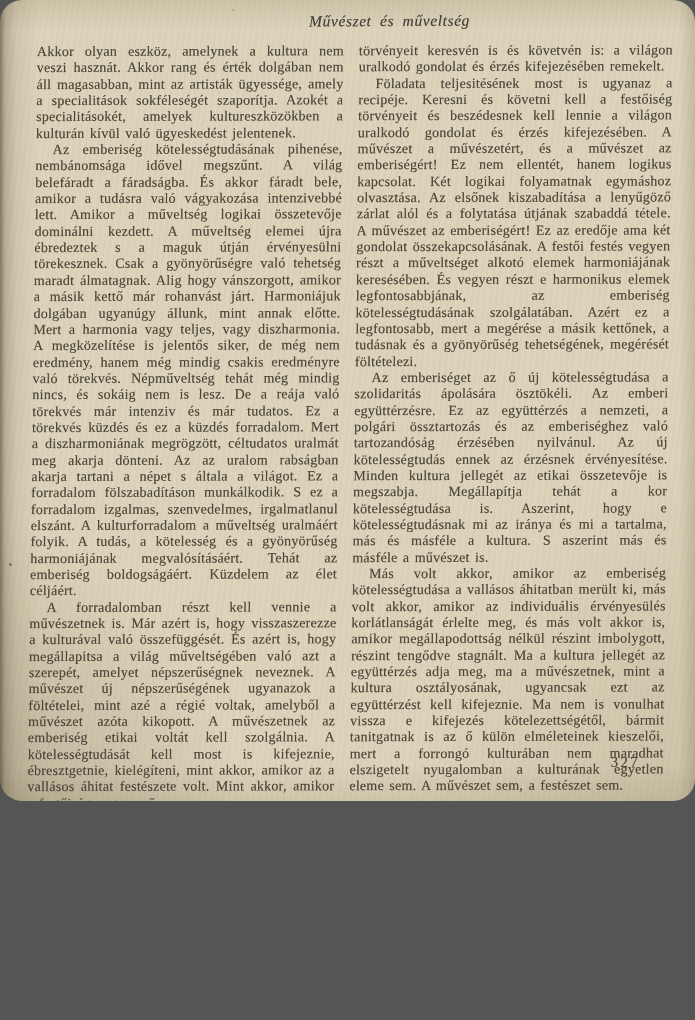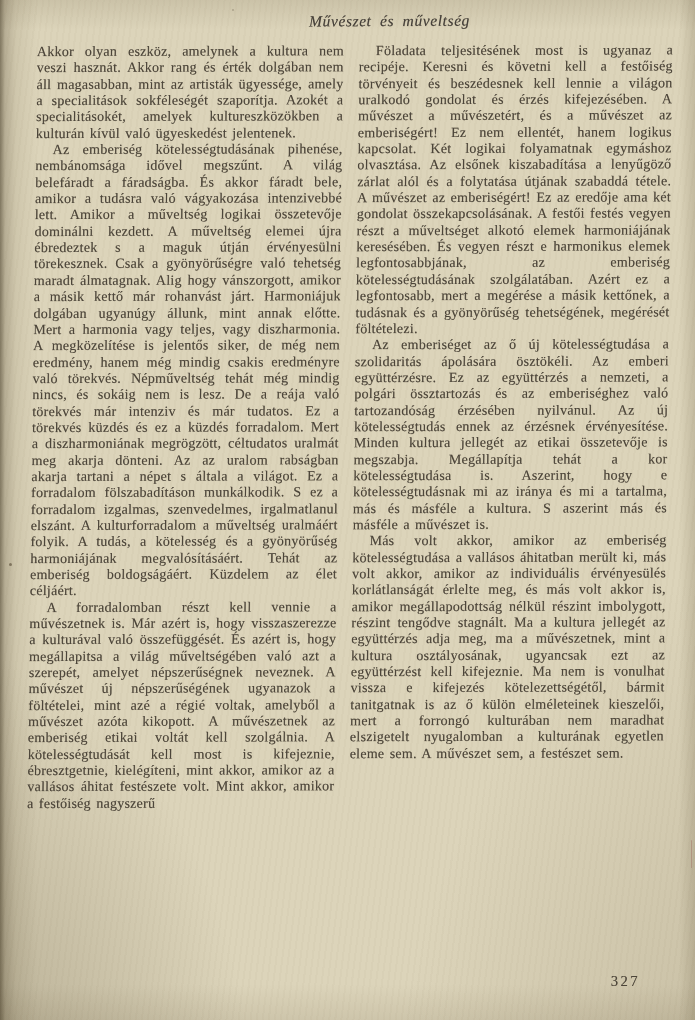--- a/index.html
+++ b/index.html
@@ -2,31 +2,32 @@
 <html lang="hu"><head>
 <meta charset="utf-8">
 <style>
   html,body{margin:0;padding:0;}
   body{
     width:695px;height:1020px;overflow:hidden;
     font-family:"Liberation Serif","DejaVu Serif",serif;
     background:#555;
   }
   .page{
-    position:relative;width:695px;height:1020px;overflow:hidden;
+    position:relative;width:695px;height:801px;overflow:hidden;
     background:
       radial-gradient(ellipse at 120% 115%, rgba(90,75,45,0.22) 0%, rgba(0,0,0,0) 38%),
       radial-gradient(ellipse at -10% 110%, rgba(70,58,32,0.30) 0%, rgba(0,0,0,0) 30%),
       linear-gradient(90deg, rgba(55,45,25,0.55) 0px, rgba(70,58,35,0.25) 5px, rgba(90,78,50,0.10) 16px, rgba(0,0,0,0) 38px),
       linear-gradient(270deg, rgba(95,82,55,0.20) 0px, rgba(0,0,0,0) 16px),
       linear-gradient(180deg, rgba(100,88,60,0.14) 0px, rgba(0,0,0,0) 30px),
       linear-gradient(0deg, rgba(100,88,60,0.12) 0px, rgba(0,0,0,0) 36px),
       repeating-linear-gradient(97deg, rgba(120,104,72,0.035) 0 2px, rgba(0,0,0,0) 2px 6px),
       #dcd4ba;
     color:#4c453a;
+    border-radius:22px;
   }
   .running-head{
     position:absolute;top:12px;left:0;width:100%;
     text-align:center;transform:translateX(42px) rotate(-0.3deg);
     font-style:italic;font-size:15.5px;letter-spacing:0.6px;word-spacing:4px;
     color:#45403a;
     text-shadow:0.2px 0.2px 0.4px rgba(70,60,45,0.45);
   }
   .columns{
     position:absolute;top:44px;left:37px;
@@ -65,20 +66,21 @@
 <div class="page">
   <div class="running-head">Művészet és műveltség</div>
 
   <div class="columns">
     <div class="col left" id="col-left">
         <p class="">Akkor olyan eszköz, amelynek a kultura nem veszi hasznát. Akkor rang és érték dolgában nem áll magasabban, mint az artisták ügyessége, amely a specialitások sokféleségét szaporítja. Azokét a specialitásokét, amelyek kultureszközökben a kulturán kívül való ügyeskedést jelentenek.</p>
         <p class="indent">Az emberiség kötelességtudásának pihenése, nembánomsága idővel megszűnt. A világ belefáradt a fáradságba. És akkor fáradt bele, amikor a tudásra való vágyakozása intenzivebbé lett. Amikor a műveltség logikai összetevője dominálni kezdett. A műveltség elemei újra ébredeztek s a maguk útján érvényesülni törekesznek. Csak a gyönyörűségre való tehetség maradt álmatagnak. Alig hogy vánszorgott, amikor a másik kettő már rohanvást járt. Harmoniájuk dolgában ugyanúgy állunk, mint annak előtte. Mert a harmonia vagy teljes, vagy diszharmonia. A megközelítése is jelentős siker, de még nem eredmény, hanem még mindig csakis eredményre való törekvés. Népműveltség tehát még mindig nincs, és sokáig nem is lesz. De a reája való törekvés már intenziv és már tudatos. Ez a törekvés küzdés és ez a küzdés forradalom. Mert a diszharmoniának megrögzött, céltudatos uralmát meg akarja dönteni. Az az uralom rabságban akarja tartani a népet s általa a világot. Ez a forradalom fölszabadításon munkálkodik. S ez a forradalom izgalmas, szenvedelmes, irgalmatlanul elszánt. A kulturforradalom a műveltség uralmáért folyik. A tudás, a kötelesség és a gyönyörűség harmoniájának megvalósításáért. Tehát az emberiség boldogságáért. Küzdelem az élet céljáért.</p>
         <p class="indent">A forradalomban részt kell vennie a művészetnek is. Már azért is, hogy visszaszerezze a kulturával való összefüggését. És azért is, hogy megállapitsa a világ műveltségében való azt a szerepét, amelyet népszerűségnek neveznek. A művészet új népszerűségének ugyanazok a föltételei, mint azé a régié voltak, amelyből a művészet azóta kikopott. A művészetnek az emberiség etikai voltát kell szolgálnia. A kötelességtudását kell most is kifejeznie, ébresztgetnie, kielégíteni, mint akkor, amikor az a vallásos áhitat festészete volt. Mint akkor, amikor a festőiség nagyszerű</p>
       </div>
     <div class="col right" id="col-right">
+        <p class="">törvényeit keresvén is és követvén is: a világon uralkodó gondolat és érzés kifejezésében remekelt.</p>
         <p class="indent">Föladata teljesitésének most is ugyanaz a recipéje. Keresni és követni kell a festőiség törvényeit és beszédesnek kell lennie a világon uralkodó gondolat és érzés kifejezésében. A művészet a művészetért, és a művészet az emberiségért! Ez nem ellentét, hanem logikus kapcsolat. Két logikai folyamatnak egymáshoz olvasztása. Az elsőnek kiszabadítása a lenyűgöző zárlat alól és a folytatása útjának szabaddá tétele. A művészet az emberiségért! Ez az eredője ama két gondolat összekapcsolásának. A festői festés vegyen részt a műveltséget alkotó elemek harmoniájának keresésében. És vegyen részt e harmonikus elemek legfontosabbjának, az emberiség kötelességtudásának szolgálatában. Azért ez a legfontosabb, mert a megérése a másik kettőnek, a tudásnak és a gyönyörűség tehetségének, megérését föltételezi.</p>
         <p class="indent">Az emberiséget az ő új kötelességtudása a szolidaritás ápolására ösztökéli. Az emberi együttérzésre. Ez az együttérzés a nemzeti, a polgári össztartozás és az emberiséghez való tartozandóság érzésében nyilvánul. Az új kötelességtudás ennek az érzésnek érvényesítése. Minden kultura jellegét az etikai összetevője is megszabja. Megállapítja tehát a kor kötelességtudása is. Aszerint, hogy e kötelességtudásnak mi az iránya és mi a tartalma, más és másféle a kultura. S aszerint más és másféle a művészet is.</p>
         <p class="indent">Más volt akkor, amikor az emberiség kötelességtudása a vallásos áhitatban merült ki, más volt akkor, amikor az individuális érvényesülés korlátlanságát érlelte meg, és más volt akkor is, amikor megállapodottság nélkül részint imbolygott, részint tengődve stagnált. Ma a kultura jellegét az együttérzés adja meg, ma a művészetnek, mint a kultura osztályosának, ugyancsak ezt az együttérzést kell kifejeznie. Ma nem is vonulhat vissza e kifejezés kötelezettségétől, bármit tanitgatnak is az ő külön elméleteinek kieszelői, mert a forrongó kulturában nem maradhat elszigetelt nyugalomban a kulturának egyetlen eleme sem. A művészet sem, a festészet sem.</p>
       </div>
   </div>
 
   <div class="page-number">327</div>
 
   <div class="speck s1"></div>
   <div class="speck s2"></div>

